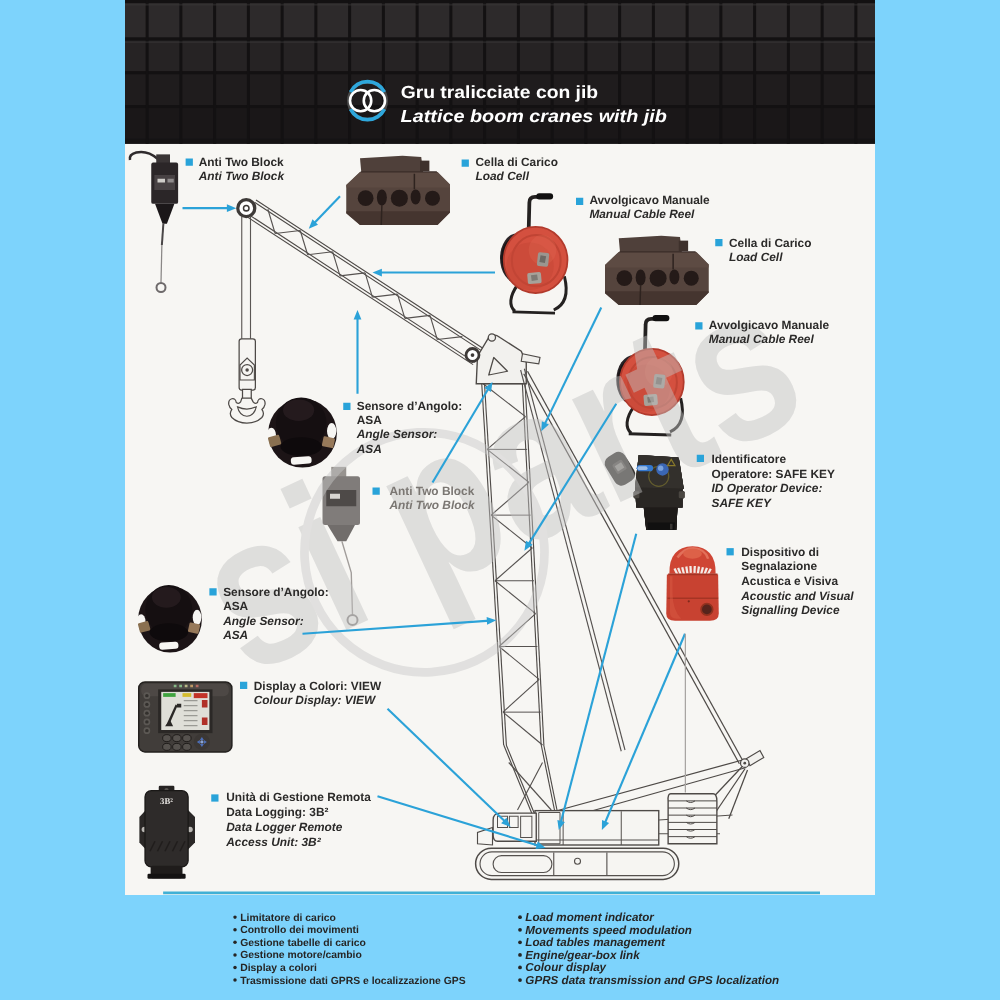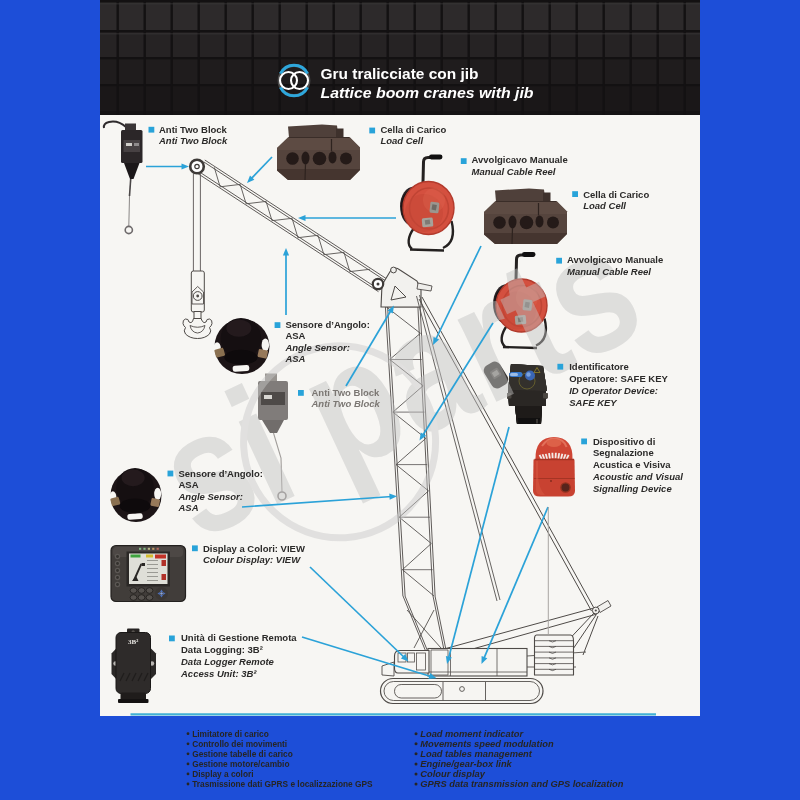--- a/index.html
+++ b/index.html
@@ -1,15 +1,15 @@
 <!DOCTYPE html>
 <html><head><meta charset="utf-8"><style>
 *{margin:0;padding:0}
 body{width:800px;height:800px;background:#fff;font-family:"Liberation Sans",sans-serif}
-#page{position:relative;width:800px;height:800px;background:#1d4ed8;overflow:hidden}
+#page{position:relative;width:800px;height:800px;background:#7dd3fc;overflow:hidden}
 #content{position:absolute;left:100px;top:0;width:600px;height:716px;background:#f7f6f3}
 </style></head>
 <body>
 <div id="page">
     <div id="content"></div>
 <svg width="800" height="800" viewBox="0 0 800 800" style="position:absolute;left:0;top:0">
 <rect x="100" y="0" width="600" height="115" fill="#1a1818"></rect>
       <rect x="100" y="0" width="600" height="2.5" fill="#131112"></rect>
       <rect x="100" y="2.5" width="600" height="27.5" fill="#2d2a2b"></rect>
       <rect x="100" y="30" width="600" height="2.5" fill="#131112"></rect>

